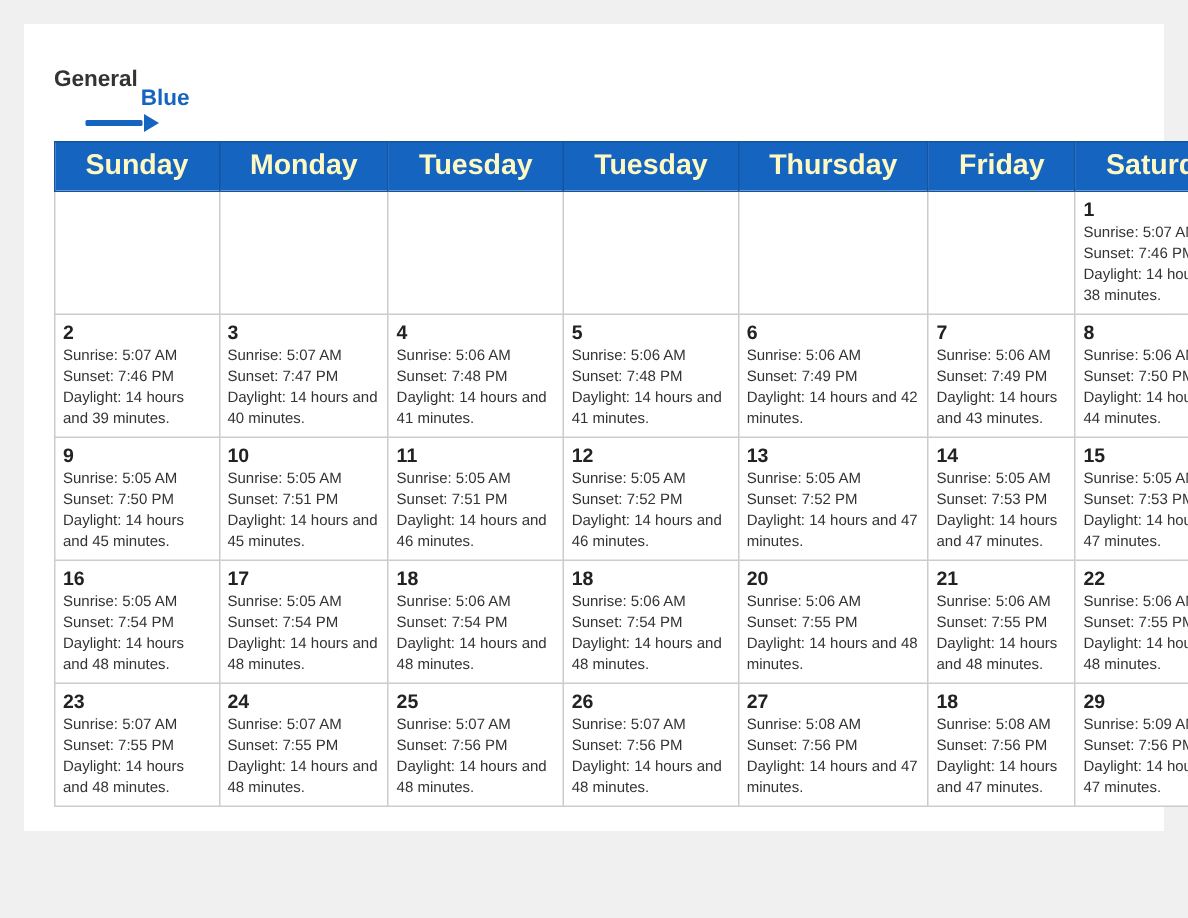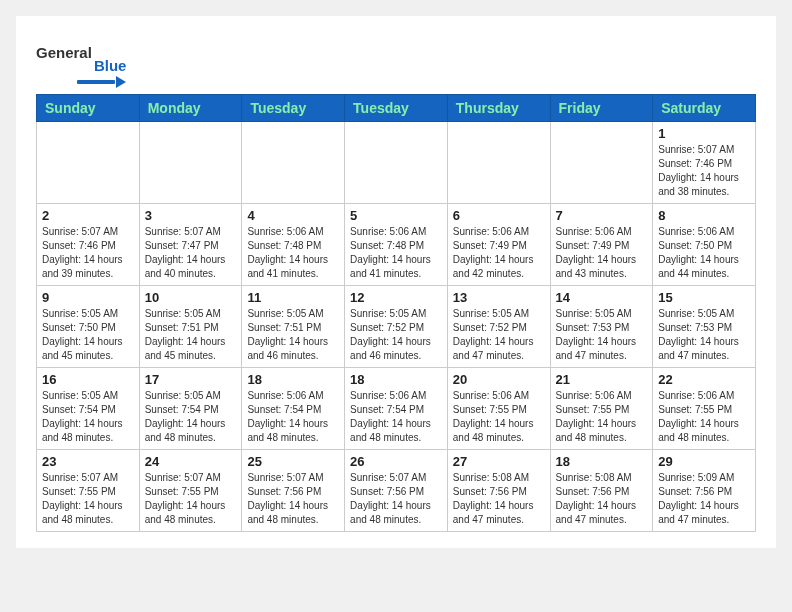--- a/index.html
+++ b/index.html
@@ -16,21 +16,21 @@
     }
     .header {
       display: flex;
       justify-content: space-between;
       align-items: flex-start;
       margin-bottom: 6px;
     }
     .logo {
       display: flex;
       flex-direction: column;
-      align-items: flex-end;
+      align-items: center;
     }
     .logo-text {
       font-size: 15px;
       font-weight: bold;
       color: #333;
       line-height: 1.1;
     }
     .title-block {
       text-align: right;
     }
@@ -44,24 +44,24 @@
       font-size: 16px;
       color: #444;
     }
     .calendar {
       width: 100%;
       border-collapse: collapse;
       margin-top: 4px;
     }
     .calendar th {
       background: #1565c0;
-      color: #86efac;
+      color: #fef9c3;
       text-align: left;
-      padding: 5px 8px;
-      font-size: 14px;
+      padding: 5px 20px;
+      font-size: 19px;
       font-weight: bold;
       border: 1px solid #1255a0;
     }
     .calendar td {
       border: 1px solid #ccc;
       vertical-align: top;
       padding: 4px 5px;
       width: 14.28%;
       min-height: 80px;
       background: #fff;

